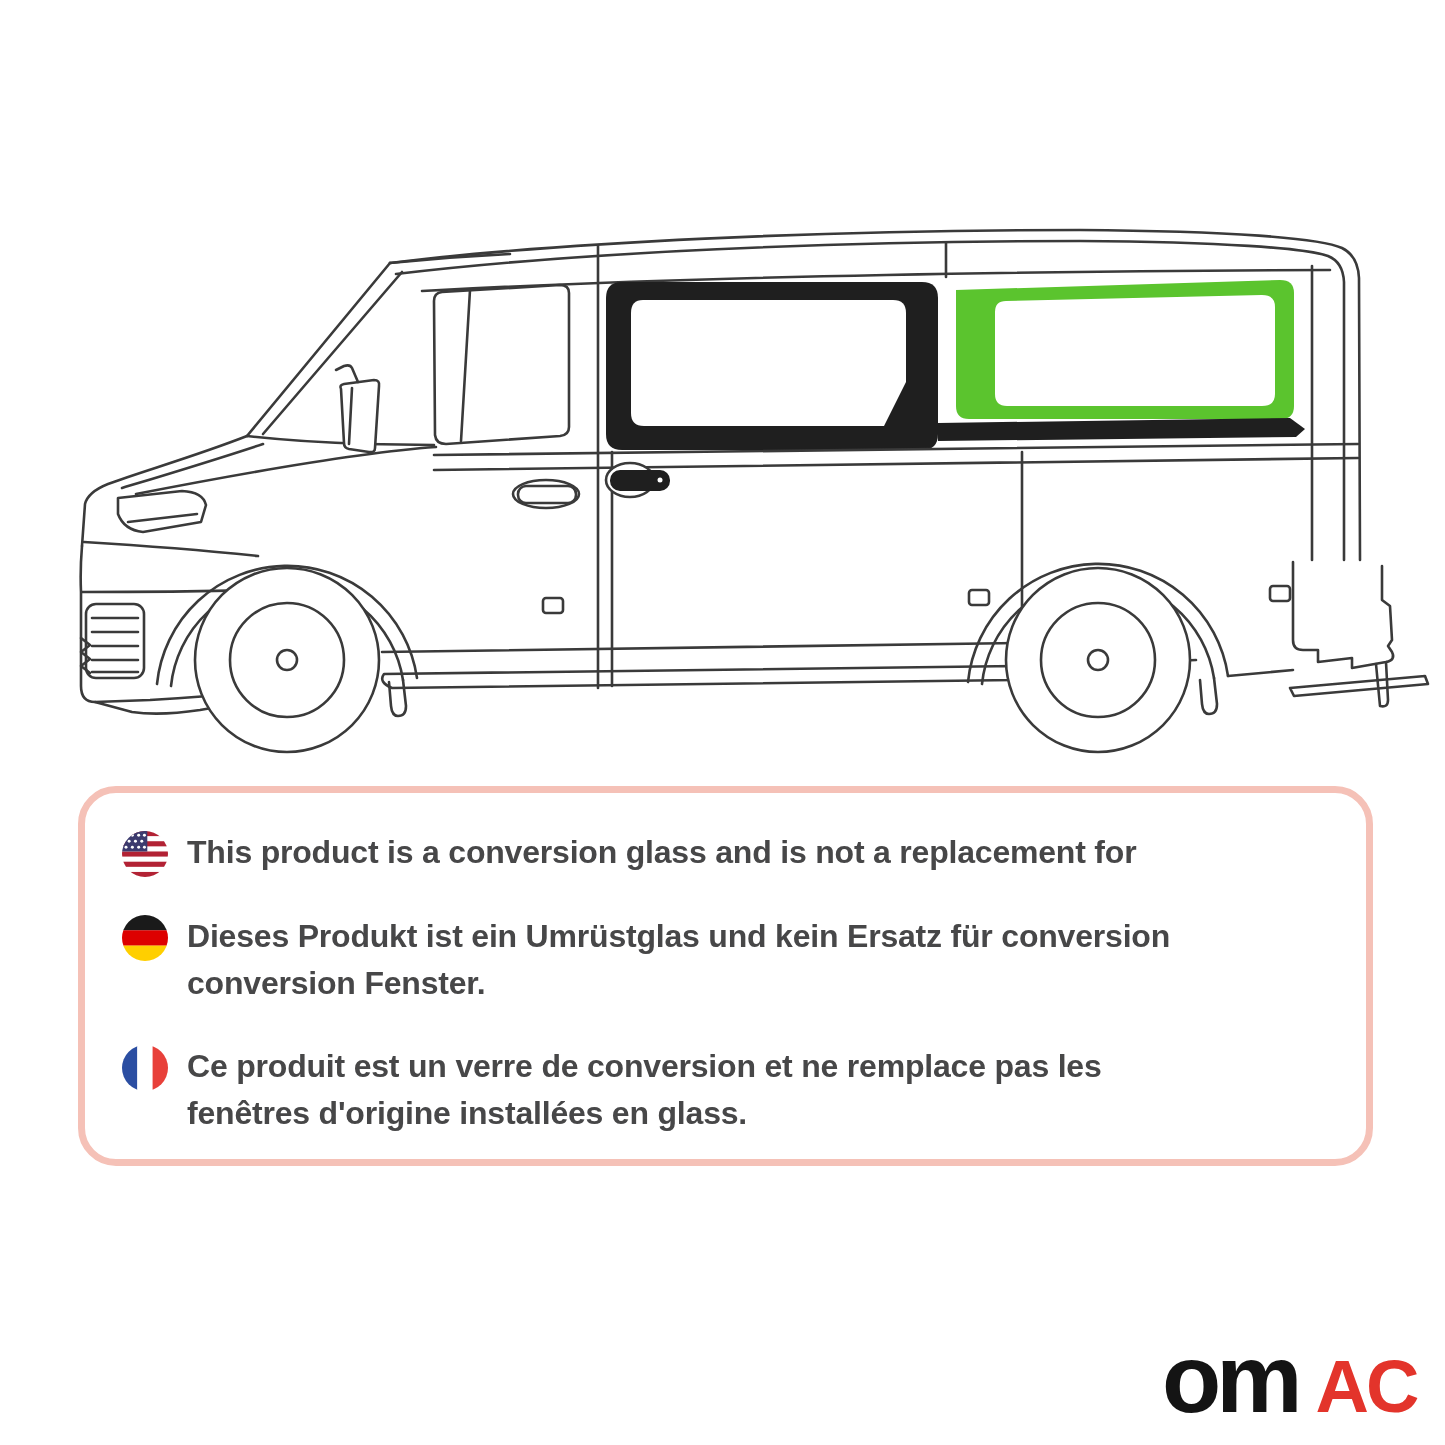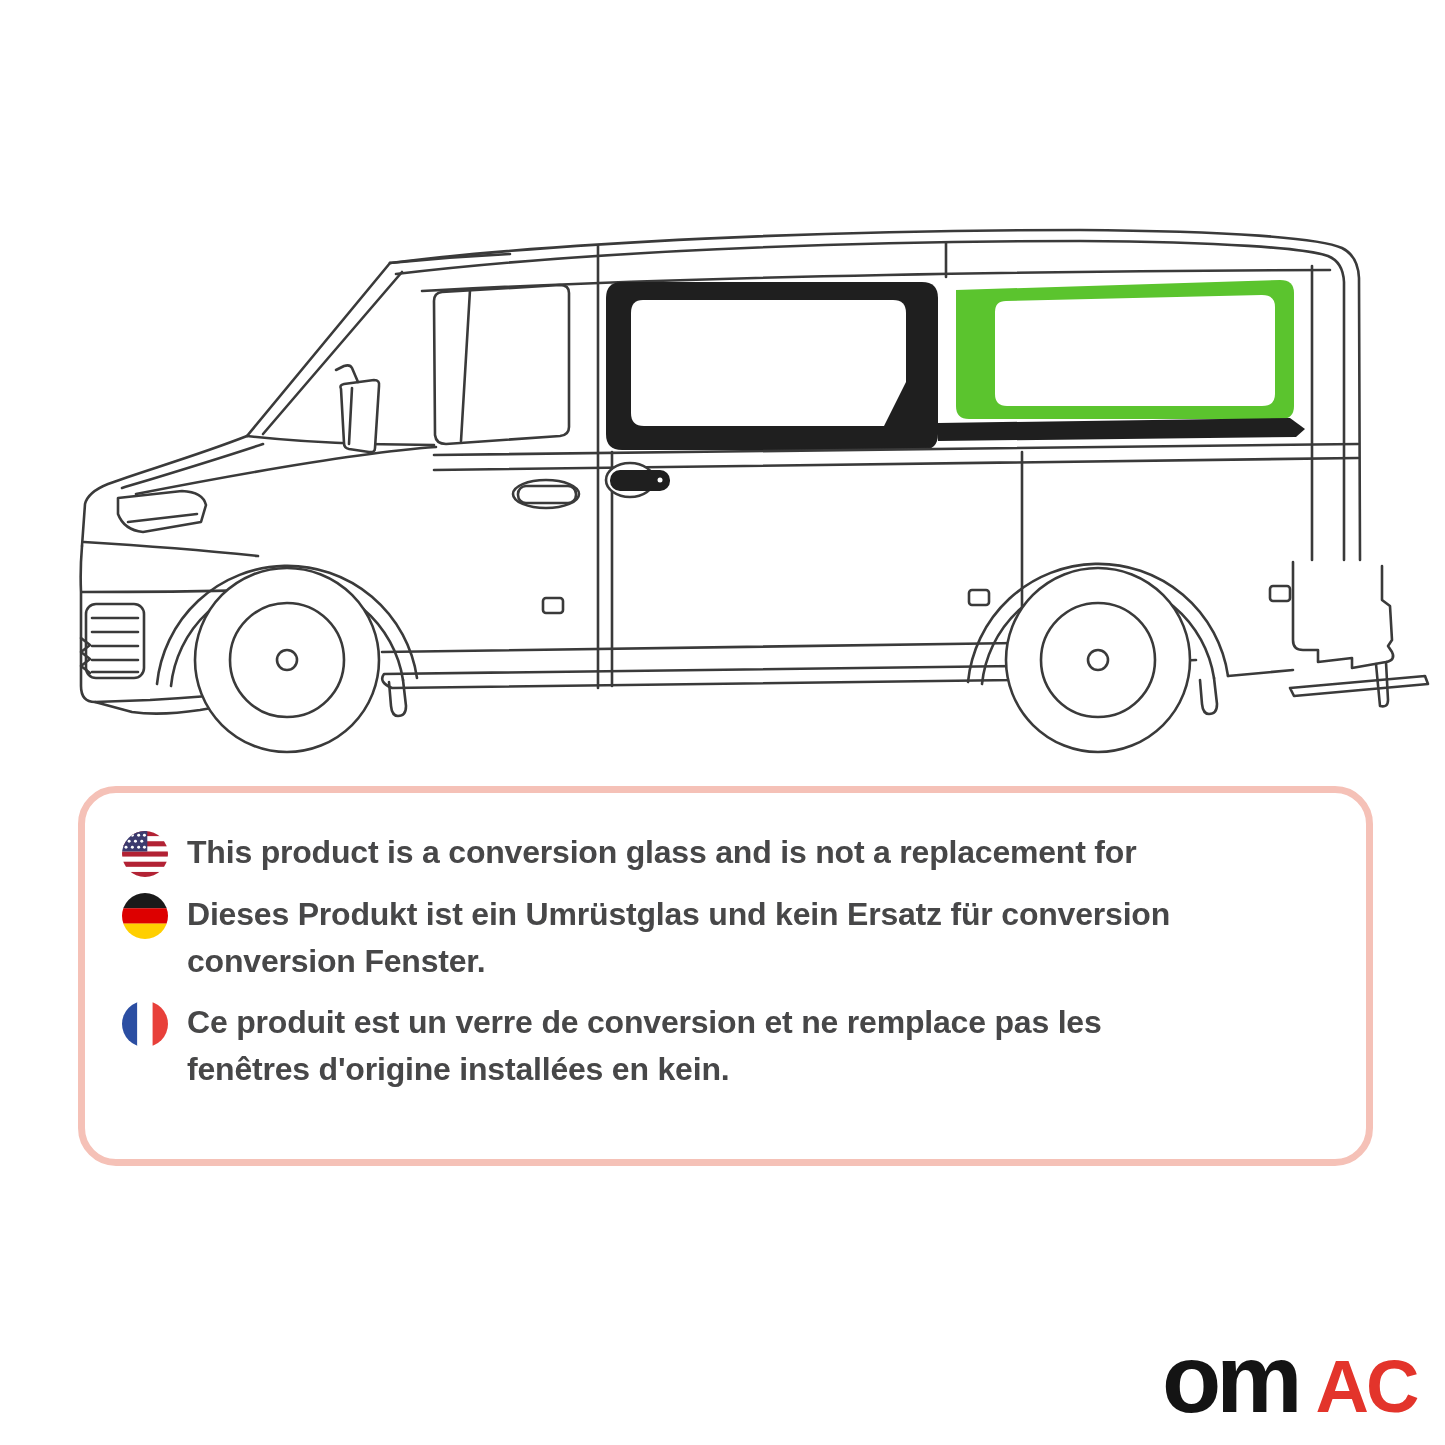--- a/index.html
+++ b/index.html
@@ -4,21 +4,21 @@
 <style>
   html,body{margin:0;padding:0;background:#ffffff;}
   .stage{position:relative;width:1445px;height:1445px;background:#fff;overflow:hidden;
          font-family:"Liberation Sans",sans-serif;}
   .van-svg{position:absolute;left:0;top:0;width:1445px;height:800px;display:block;}
 
   
   .panel{position:absolute;left:78px;top:786px;width:1295px;height:380px;
          box-sizing:border-box;border:7px solid #f5c1b7;border-radius:38px;
          background:#fff;padding:36px 30px 0 37px;
-         display:flex;flex-direction:column;gap:14px;overflow:hidden;}
+         display:flex;flex-direction:column;gap:36px;overflow:hidden;}
   .note-row{display:flex;align-items:flex-start;gap:19px;}
   .flag{width:46px;height:46px;flex:0 0 46px;margin-top:2px;}
   .note-text{font-size:32px;font-weight:bold;line-height:47px;color:#474748;
              letter-spacing:-0.2px;}
   .note-line{display:block;white-space:nowrap;}
 
   
   .logo{position:absolute;left:1162px;top:1334px;display:flex;align-items:baseline;
         font-weight:800;}
   .logo-om{font-size:97px;line-height:90px;color:#141414;text-transform:lowercase;
@@ -182,21 +182,21 @@
             </clipPath>
           </defs>
         <g clip-path="url(#c-fr)">
           <rect x="0" width="13.4" height="40" fill="#2b4ea2"></rect>
           <rect x="13.3" width="13.4" height="40" fill="#ffffff"></rect>
           <rect x="26.6" width="13.4" height="40" fill="#e8403a"></rect>
         </g>
       </svg>
       <div class="note-text">
         <span class="note-line">Ce produit est un verre de conversion et ne remplace pas les</span>
-        <span class="note-line">fenêtres d'origine installées en kein.</span>
+        <span class="note-line">fenêtres d'origine installées en glass.</span>
       </div>
     </div>
 
   </div>
 
   <div class="logo">
     <span class="logo-om">OM</span>
     <span class="logo-ac">AC</span>
   </div>
 

